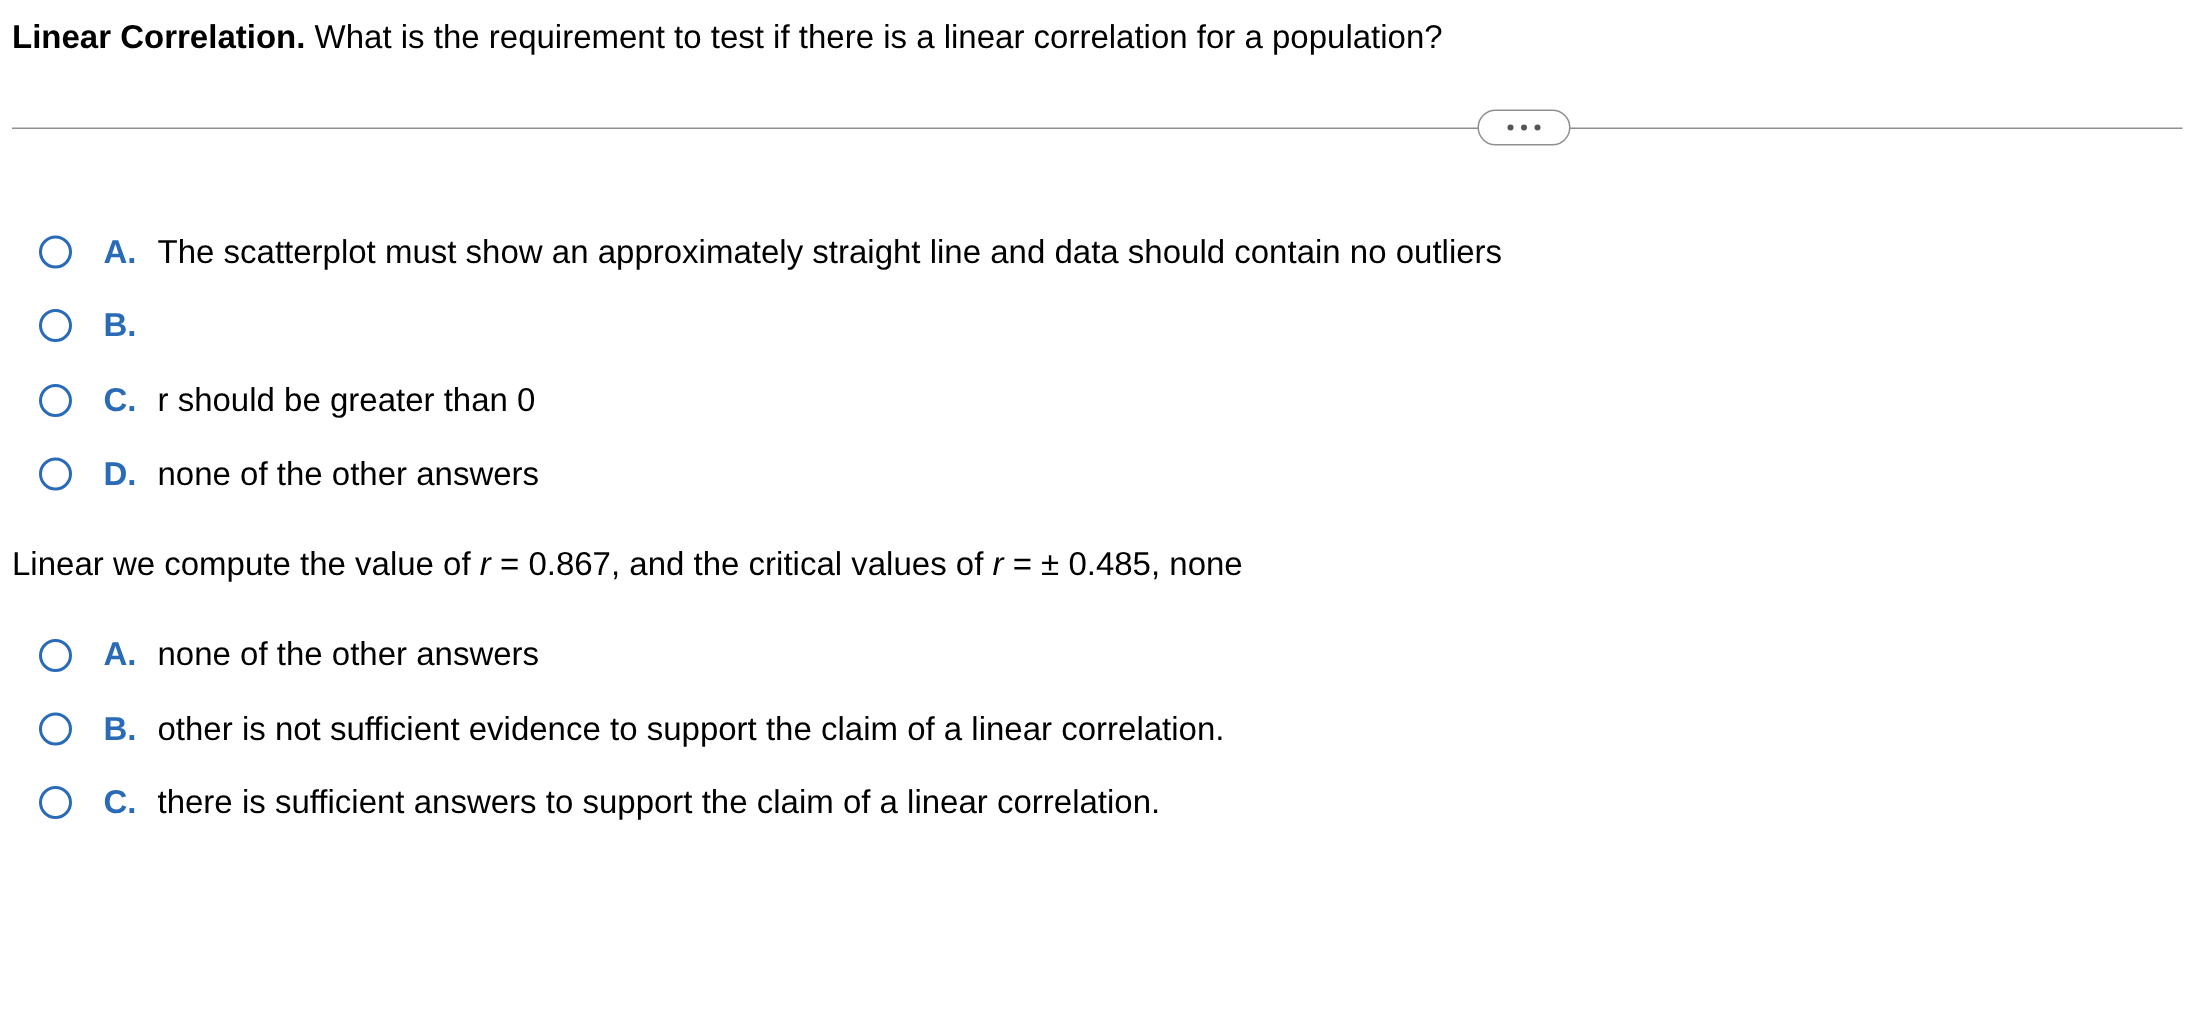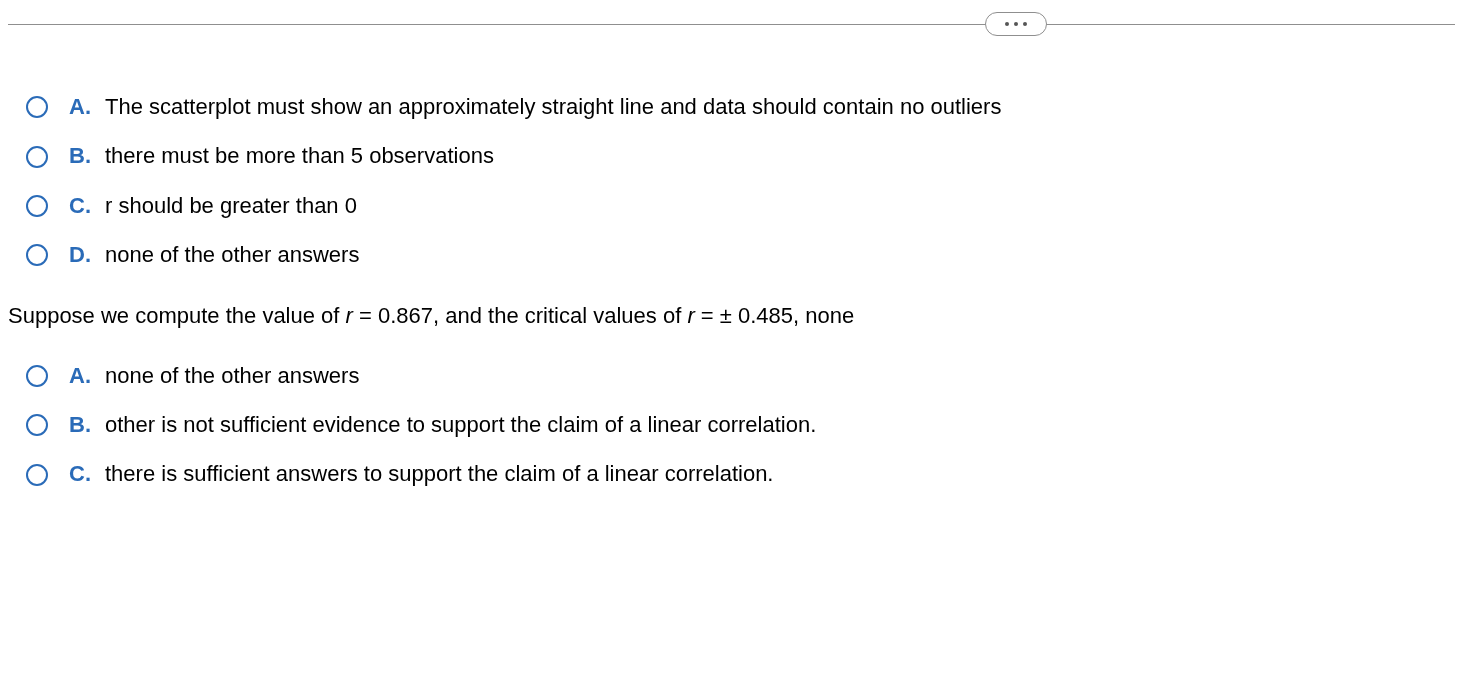--- a/index.html
+++ b/index.html
@@ -95,55 +95,57 @@
       padding-left: 0;
     }
     .subquestion .it { font-style: italic; }
     .subquestion .eq { }
   </style>
 </head>
 <body>
 
 <div class="container">
 
+  <div class="question-header">
+    <span class="bold">Linear Correlation.</span><span> What is the requirement to test if there is a linear correlation for a population?</span>
+  </div>
 
   <div class="divider-wrap">
     <div class="divider-line"></div>
     <div class="divider-pill">
       <span class="dot"></span>
       <span class="dot"></span>
       <span class="dot"></span>
     </div>
   </div>
 
   <div class="options">
     <div class="option-row">
       <div class="radio"></div>
       <span class="opt-letter">A.</span>
       <span class="opt-text">The scatterplot must show an approximately straight line and data should contain no outliers</span>
     </div>
     <div class="option-row">
       <div class="radio"></div>
       <span class="opt-letter">B.</span>
-      <span class="opt-text">there must be more than 5 observations</span>
     </div>
     <div class="option-row">
       <div class="radio"></div>
       <span class="opt-letter">C.</span>
       <span class="opt-text">r should be greater than 0</span>
     </div>
     <div class="option-row">
       <div class="radio"></div>
       <span class="opt-letter">D.</span>
       <span class="opt-text">none of the other answers</span>
     </div>
   </div>
 
   <div class="subquestion">
-    <span>Suppose we compute the value of </span><span class="it">r</span><span class="eq"> = 0.867, and the critical values of </span><span class="it">r</span><span class="eq"> =  ± 0.485, none</span>
+    <span>Linear we compute the value of </span><span class="it">r</span><span class="eq"> = 0.867, and the critical values of </span><span class="it">r</span><span class="eq"> =  ± 0.485, none</span>
   </div>
 
   <div class="options">
     <div class="option-row">
       <div class="radio"></div>
       <span class="opt-letter">A.</span>
       <span class="opt-text">none of the other answers</span>
     </div>
     <div class="option-row">
       <div class="radio"></div>

